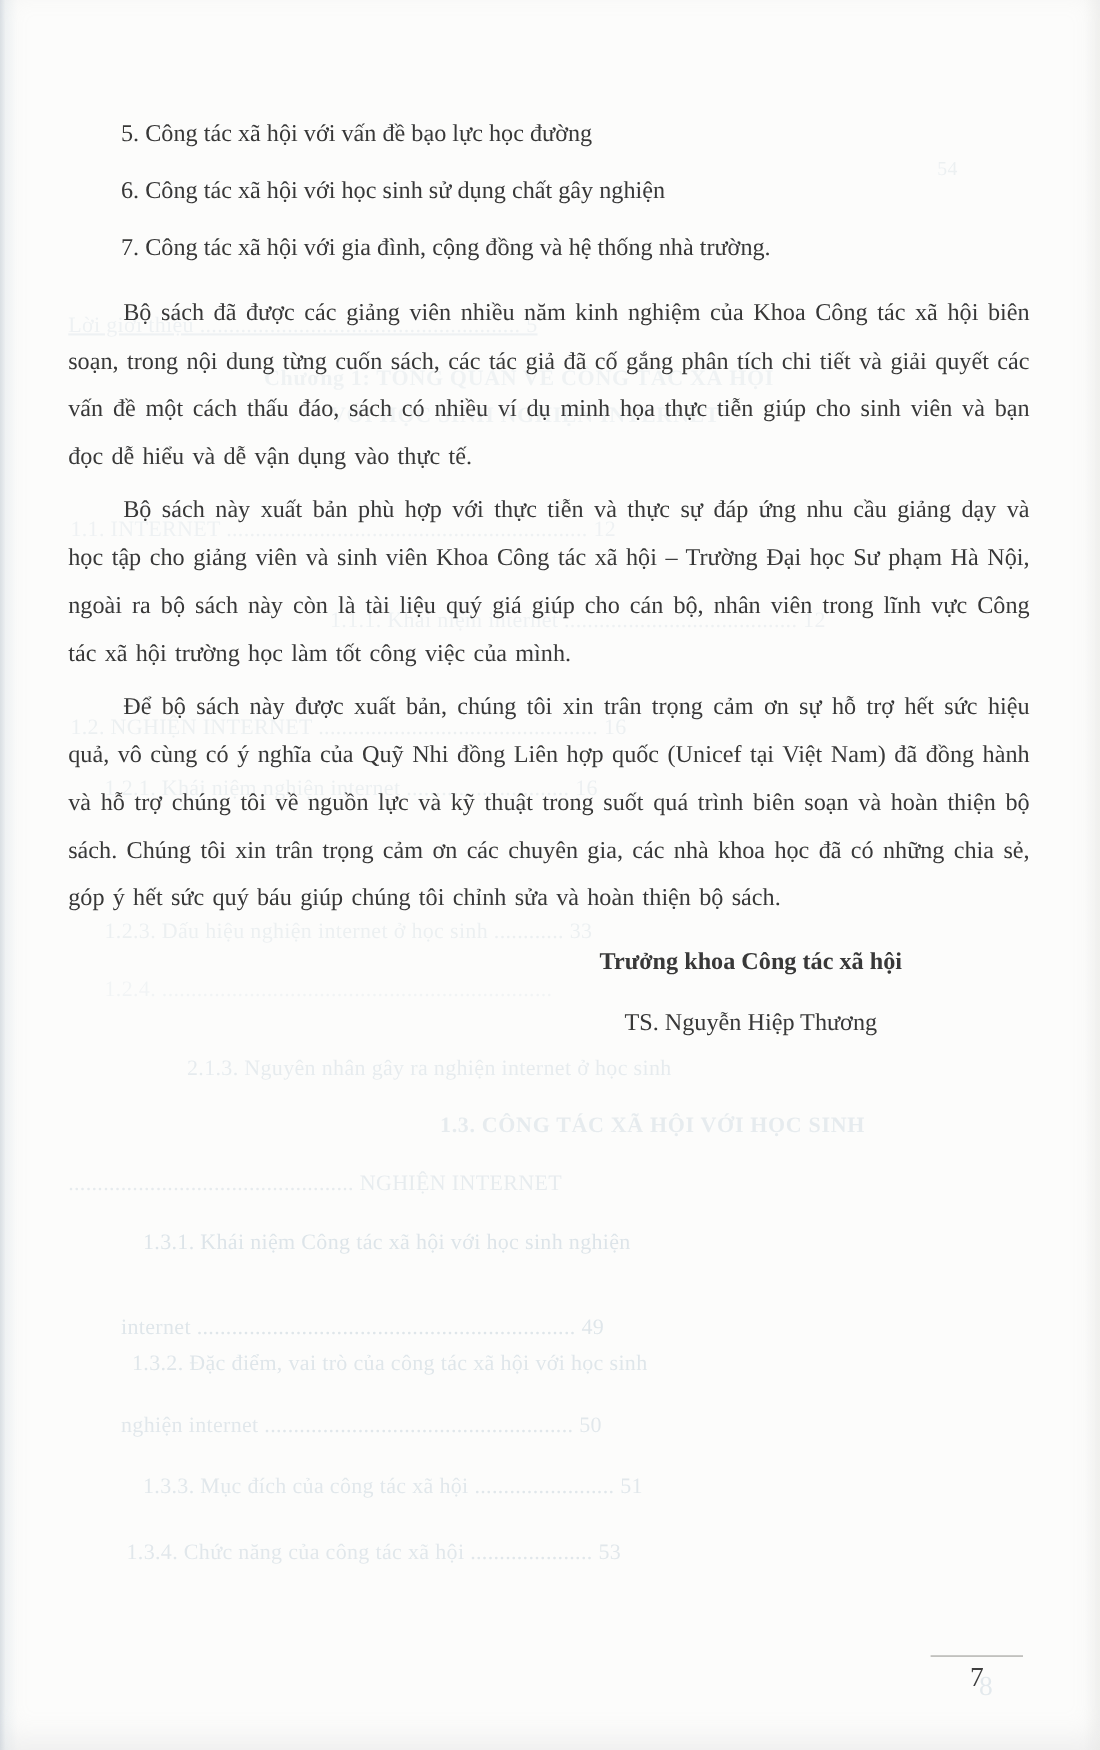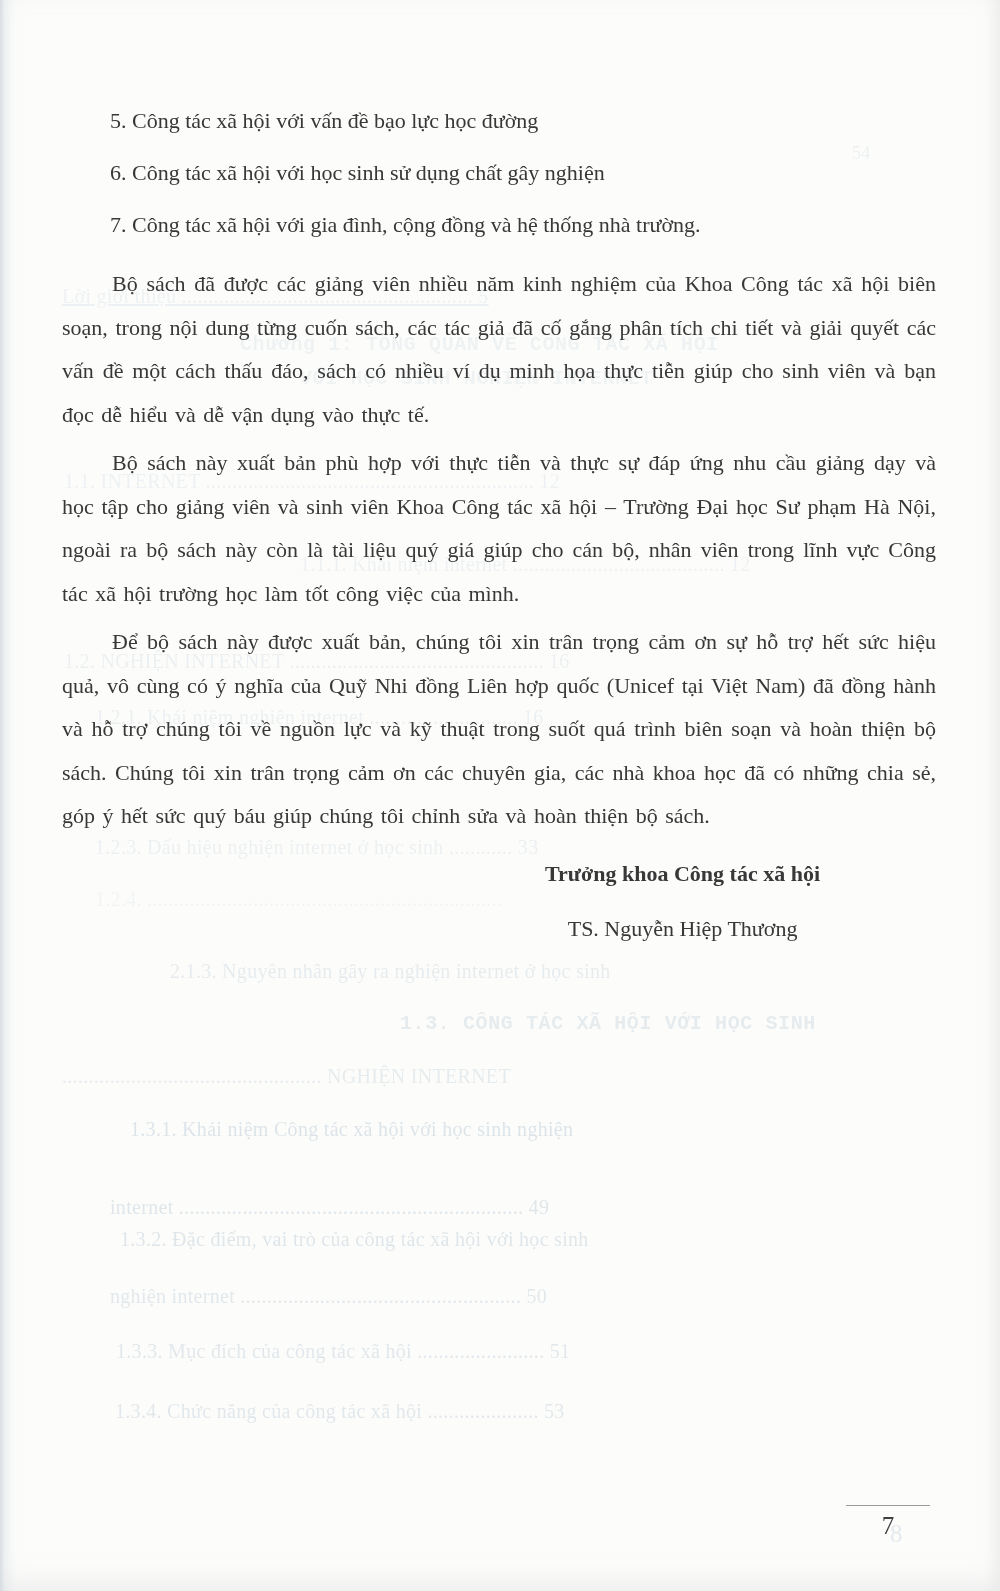--- a/index.html
+++ b/index.html
@@ -18,21 +18,21 @@
   
   .ghost-layer{position:absolute;inset:0;pointer-events:none;}
   .ghost{
     position:absolute;
     white-space:nowrap;
     color:#9db4c4;
     font-size:20px;
     letter-spacing:.3px;
     filter:blur(.7px);
   }
-  .ghost.caps{font-weight:bold;letter-spacing:.6px;font-family:Liberation Mono, monospace;}
+  .ghost.caps{font-weight:bold;letter-spacing:.6px;}
   
   .content{
     position:absolute;left:62px;right:64px;top:96px;
     color:#383838;
     font-size:22px;
   }
   ol.chapter-list{
     list-style:none;margin:0;padding:10px 0 0 48px;
   }
   ol.chapter-list li{
@@ -80,21 +80,21 @@
       <div class="ghost" style="top: 706px; left: 95px; opacity: 0.16;">1.2.1. Khái niệm nghiện internet ............................ 16</div>
       <div class="ghost" style="top: 836px; left: 95px; opacity: 0.16;">1.2.3. Dấu hiệu nghiện internet ở học sinh ............ 33</div>
       <div class="ghost" style="top: 888px; left: 95px; opacity: 0.1;">1.2.4. ...................................................................</div>
       <div class="ghost" style="top: 960px; left: 170px; opacity: 0.22;">2.1.3. Nguyên nhân gây ra nghiện internet ở học sinh</div>
       <div class="ghost caps" style="top: 1012px; left: 400px; opacity: 0.22;">1.3. CÔNG TÁC XÃ HỘI VỚI HỌC SINH</div>
       <div class="ghost" style="top: 1065px; left: 62px; opacity: 0.22;">................................................. NGHIỆN INTERNET</div>
       <div class="ghost" style="top: 1118px; left: 130px; opacity: 0.32;">1.3.1. Khái niệm Công tác xã hội với học sinh nghiện</div>
       <div class="ghost" style="top: 1172px; left: 110px; opacity: 0.3; margin-top: 24px;">internet ................................................................. 49</div>
       <div class="ghost" style="top: 1228px; left: 120px; opacity: 0.3;">1.3.2. Đặc điểm, vai trò của công tác xã hội với học sinh</div>
       <div class="ghost" style="top: 1285px; left: 110px; opacity: 0.28;">nghiện internet ..................................................... 50</div>
-      <div class="ghost" style="top: 1340px; left: 116px; opacity: 0.28;">1.3.3. Mục đích của công tác xã hội ........................ 51</div>
+      <div class="ghost" style="top: 1340px; left: 130px; opacity: 0.28;">1.3.3. Mục đích của công tác xã hội ........................ 51</div>
       <div class="ghost" style="top: 1400px; left: 115px; opacity: 0.28;">1.3.4. Chức năng của công tác xã hội ..................... 53</div>
       <div class="ghost" style="top: 1520px; left: 890px; opacity: 0.25; font-size: 25px;">8</div>
     </div>
 
   <div class="content">
 
     <ol class="chapter-list">
       <li>5. Công tác xã hội với vấn đề bạo lực học đường</li>
       <li>6. Công tác xã hội với học sinh sử dụng chất gây nghiện</li>
       <li>7. Công tác xã hội với gia đình, cộng đồng và hệ thống nhà trường.</li>

